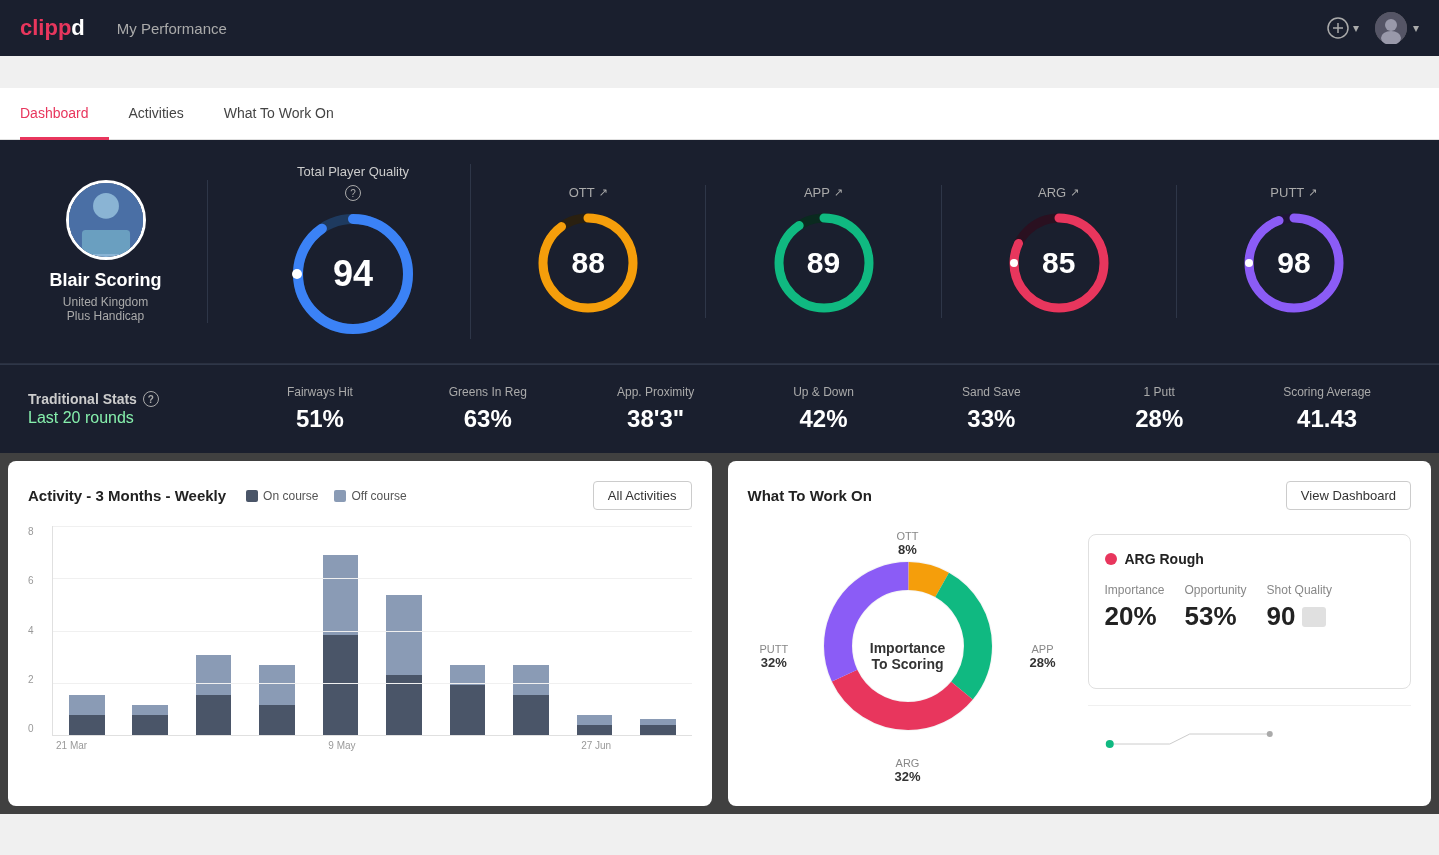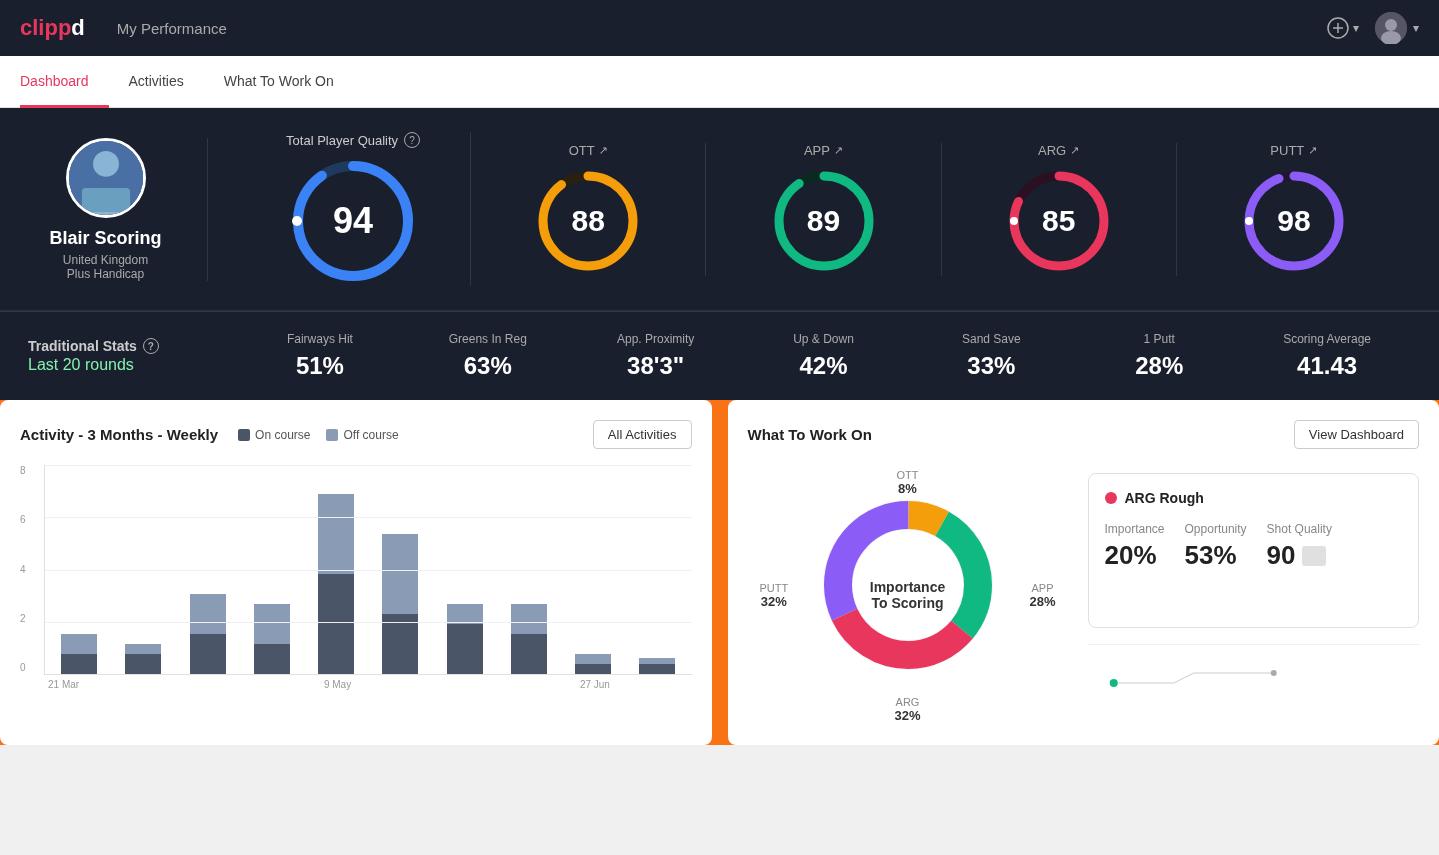--- a/index.html
+++ b/index.html
@@ -56,20 +56,21 @@
     }
 
     
     .tabs {
       background: #fff;
       display: flex;
       align-items: center;
       padding: 0 20px;
       height: 52px;
       border-bottom: 1px solid #e0e0e0;
+      margin-top: 32px;
     }
     .tab {
       padding: 0 20px;
       height: 100%;
       display: flex;
       align-items: center;
       font-size: 14px;
       color: #444;
       cursor: pointer;
       border-bottom: 3px solid transparent;
@@ -191,20 +192,21 @@
       font-size: 36px;
     }
 
     .total-quality-label {
       font-size: 13px;
       color: #ccc;
       margin-bottom: 8px;
       display: flex;
       align-items: center;
       gap: 6px;
+      flex-direction: column;
     }
     .help-icon {
       width: 16px;
       height: 16px;
       border-radius: 50%;
       border: 1px solid #aaa;
       display: inline-flex;
       align-items: center;
       justify-content: center;
       font-size: 10px;
@@ -257,22 +259,22 @@
     .stat-item-value {
       font-size: 24px;
       font-weight: 700;
       color: #fff;
     }
 
     
     .bottom-section {
       display: flex;
       gap: 16px;
-      padding: 0;
-      background: #f97316;
+      padding: 8px;
+      background: #404040;
       min-height: 340px;
     }
 
     .activity-card, .work-on-card {
       background: #fff;
       border-radius: 8px;
       padding: 20px;
       flex: 1;
     }
 

